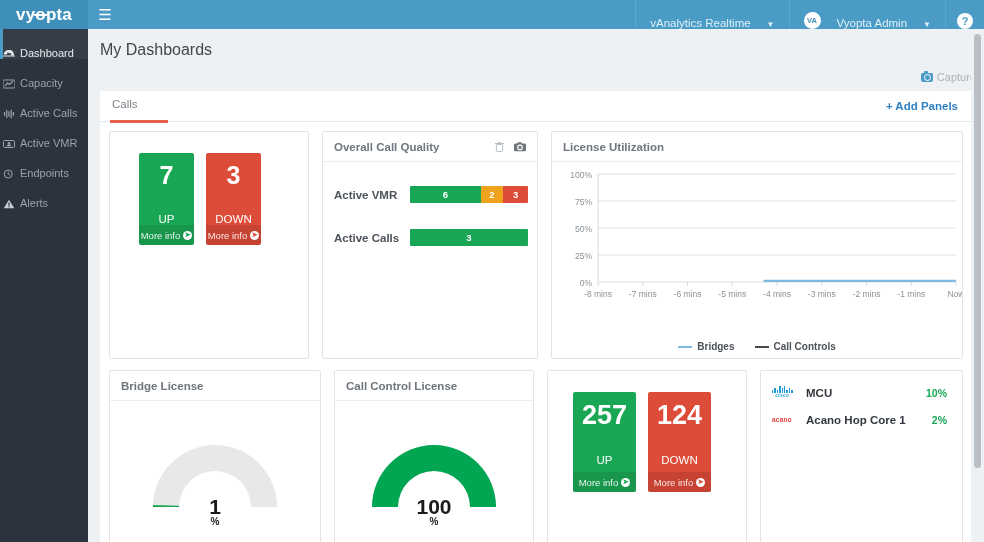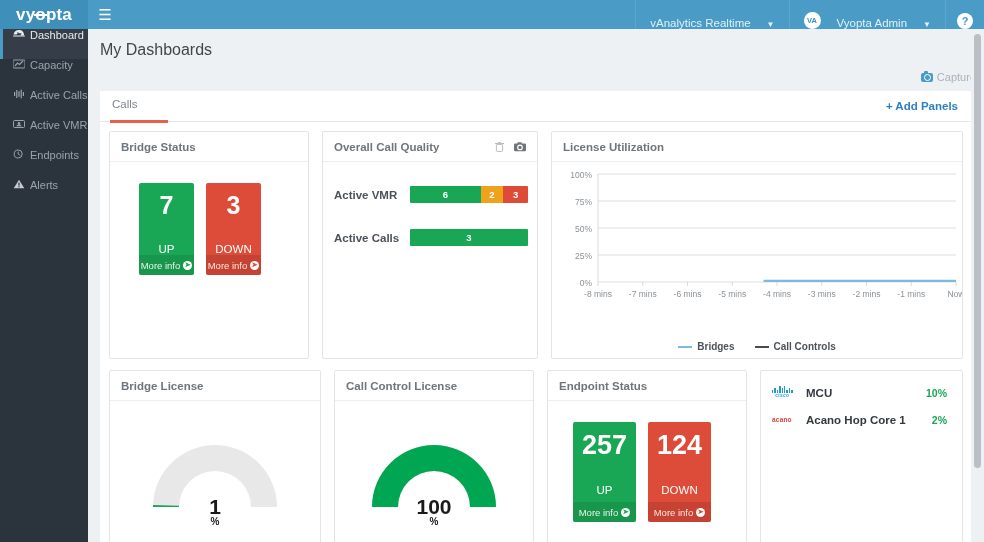--- a/index.html
+++ b/index.html
@@ -51,22 +51,22 @@
     color: #4a9cc7; font-size: 11px; font-weight: bold;
     display: flex; align-items: center; justify-content: center;
   }
 
   
   .sidebar {
     position: absolute; top: 29px; left: 0; width: 88px; height: 513px;
     background: #2b333d;
   }
   .nav-item {
-    height: 30px; display: flex; align-items: flex-start; gap: 5px;
-    padding-left: 10px; color: #9aa3ad; font-size: 11px; cursor: pointer;
+    height: 30px; display: flex; align-items: flex-end; gap: 5px;
+    padding-left: 0; color: #9aa3ad; font-size: 11px; cursor: pointer;
     border-left: 3px solid transparent;
   }
   .nav-item.active {
     background: #343d48; color: #e8ecef; border-left-color: #4a9cc7;
   }
   .nav-ico { width: 12px; display:flex; align-items:center; justify-content:center; font-size: 10px; }
   .nav-ico svg { display:block; }
 
   
   .content {
@@ -319,23 +319,20 @@
         <div class="tab">Calls</div>
         <div class="tab-underline"></div>
         <div class="add-panels">+ Add Panels</div>
       </div>
 
       <div class="grid">
 
         <div class="row">
 
           <div class="card" style="width:212px;height:228px;">
-            <div class="card-head">
-              <span>Bridge Status</span>
-            </div>
             <div class="card-body">
               <div class="tiles">
                 <div class="tile up">
                   <div class="tile-num">7</div>
                   <div class="tile-lbl">UP</div>
                   <div class="tile-more">
                     <span>More info</span>
                     <span class="arrow-c">➤</span>
                   </div>
                 </div>
@@ -469,23 +466,20 @@
                     <path d="M 8 78.00000000000001 A 62 62 0 0 1 131.999999055686 77.98917895869262 L 105.99999945168864 77.99371681472475 A 36 36 0 0 0 34 78 Z" fill="#e8e8e8"></path>
                     <path d="M 8 78.00000000000001 A 62 62 0 0 1 132 77.99999999999999 L 106 77.99999999999999 A 36 36 0 0 0 34 78 Z" fill="#00a651"></path>
                   </svg>
                 <div class="gauge-num" style="top:94px;">100</div>
                 <div class="gauge-pct" style="top:115px;">%</div>
               </div>
             </div>
           </div>
 
           <div class="card" style="width:200px;height:190px;">
-            <div class="card-head">
-              <span>Endpoint Status</span>
-            </div>
             <div class="card-body">
               <div class="tiles" style="padding-left:25px;">
                 <div class="tile up big">
                   <div class="tile-num">257</div>
                   <div class="tile-lbl">UP</div>
                   <div class="tile-more">
                     <span>More info</span>
                     <span class="arrow-c">➤</span>
                   </div>
                 </div>

